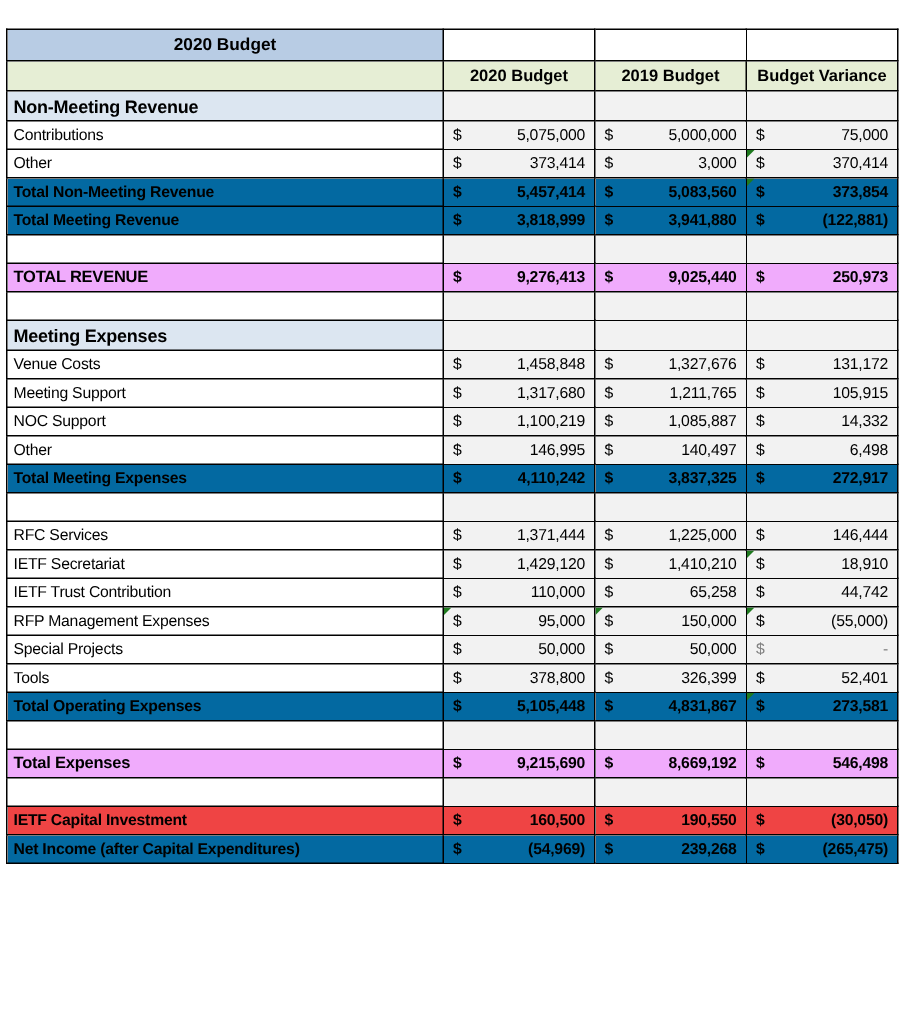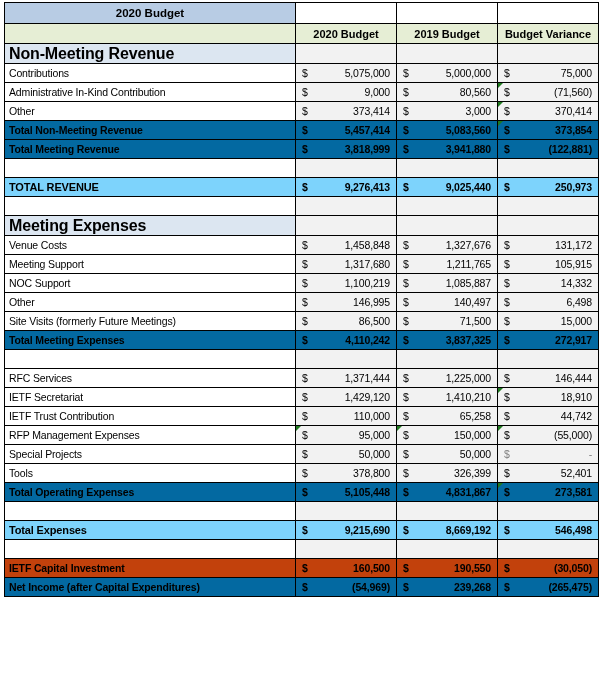--- a/index.html
+++ b/index.html
@@ -2,21 +2,21 @@
 <html><head>
 <meta charset="utf-8">
 <style>
   html,body{margin:0;padding:0;background:#ffffff;}
   body{
     width:601px;height:685px;overflow:hidden;
     font-family:"Liberation Sans", sans-serif;
     -webkit-font-smoothing:none;
   }
   #sheet{
-    position:absolute;left:4px;top:2px;
+    position:absolute;left:4px;top:19px;
     width:475px;
   }
   table{
     border-collapse:collapse;
     table-layout:fixed;
     width:595px;
     font-size:10.5px;
     color:#000;
   }
   col.c-label{width:291px;}
@@ -61,39 +61,39 @@
   .num.zero{color:#808080;font-weight:normal;}
   .num.zero .cur{font-weight:normal;}
 
   
   .f-title   {background:#b8cce4;}
   .f-head    {background:#e6eed5;}
   .f-section {background:#dce6f1;}
   .f-grey    {background:#f2f2f2;}
   .f-white   {background:#ffffff;margin-left:20px;}
   .f-green   {background:#0369a1;}
-  .f-yellow  {background:#7dd3fc;}
-  .f-peach   {background:#c2410c;}
+  .f-yellow  {background:#f0abfc;}
+  .f-peach   {background:#ef4444;}
 
   
   .title-cell{
     text-align:center;
     font-weight:bold;
     font-size:11.5px;
     height:20px;
   }
   .head-cell{
     text-align:center;
     font-weight:bold;
     font-size:11px;
     height:19px;
   }
   .section-cell{
     font-weight:bold;
-    font-size:16px;
+    font-size:12px;
     padding-left:4px;
     height:19px;
     margin-left:28px;
   }
   .total-cell{font-weight:bold;}
   .big{font-size:11px;font-weight:bold;}
 
   
   .tri{
     position:absolute;left:0;top:0;
@@ -132,26 +132,20 @@
           <td class="num f-grey"></td>
           <td class="num f-grey"></td>
         </tr>
         <tr>
           <td class="lbl indent f-white">Contributions</td>
           <td class="num f-grey plain"><span class="cur">$</span><span class="val">5,075,000</span></td>
           <td class="num f-grey plain"><span class="cur">$</span><span class="val">5,000,000</span></td>
           <td class="num f-grey plain"><span class="cur">$</span><span class="val">75,000</span></td>
         </tr>
         <tr>
-          <td class="lbl indent f-white">Administrative In-Kind Contribution</td>
-          <td class="num f-grey plain"><span class="cur">$</span><span class="val">9,000</span></td>
-          <td class="num f-grey plain"><span class="cur">$</span><span class="val">80,560</span></td>
-          <td class="num f-grey plain"><span class="tri"></span><span class="cur">$</span><span class="val">(71,560)</span></td>
-        </tr>
-        <tr>
           <td class="lbl indent f-white">Other</td>
           <td class="num f-grey plain"><span class="cur">$</span><span class="val">373,414</span></td>
           <td class="num f-grey plain"><span class="cur">$</span><span class="val">3,000</span></td>
           <td class="num f-grey plain"><span class="tri"></span><span class="cur">$</span><span class="val">370,414</span></td>
         </tr>
         <tr>
           <td class="lbl bold total-cell f-green">Total Non-Meeting Revenue</td>
           <td class="num f-green"><span class="cur">$</span><span class="val">5,457,414</span></td>
           <td class="num f-green"><span class="cur">$</span><span class="val">5,083,560</span></td>
           <td class="num f-green"><span class="tri"></span><span class="cur">$</span><span class="val">373,854</span></td>
@@ -204,26 +198,20 @@
           <td class="num f-grey plain"><span class="cur">$</span><span class="val">1,085,887</span></td>
           <td class="num f-grey plain"><span class="cur">$</span><span class="val">14,332</span></td>
         </tr>
         <tr>
           <td class="lbl indent f-white">Other</td>
           <td class="num f-grey plain"><span class="cur">$</span><span class="val">146,995</span></td>
           <td class="num f-grey plain"><span class="cur">$</span><span class="val">140,497</span></td>
           <td class="num f-grey plain"><span class="cur">$</span><span class="val">6,498</span></td>
         </tr>
         <tr>
-          <td class="lbl indent f-white">Site Visits (formerly Future Meetings)</td>
-          <td class="num f-grey plain"><span class="cur">$</span><span class="val">86,500</span></td>
-          <td class="num f-grey plain"><span class="cur">$</span><span class="val">71,500</span></td>
-          <td class="num f-grey plain"><span class="cur">$</span><span class="val">15,000</span></td>
-        </tr>
-        <tr>
           <td class="lbl bold total-cell f-green">Total Meeting Expenses</td>
           <td class="num f-green"><span class="cur">$</span><span class="val">4,110,242</span></td>
           <td class="num f-green"><span class="cur">$</span><span class="val">3,837,325</span></td>
           <td class="num f-green"><span class="cur">$</span><span class="val">272,917</span></td>
         </tr>
         <tr>
           <td class="lbl f-white"></td>
           <td class="num f-grey"></td>
           <td class="num f-grey"></td>
           <td class="num f-grey"></td>

